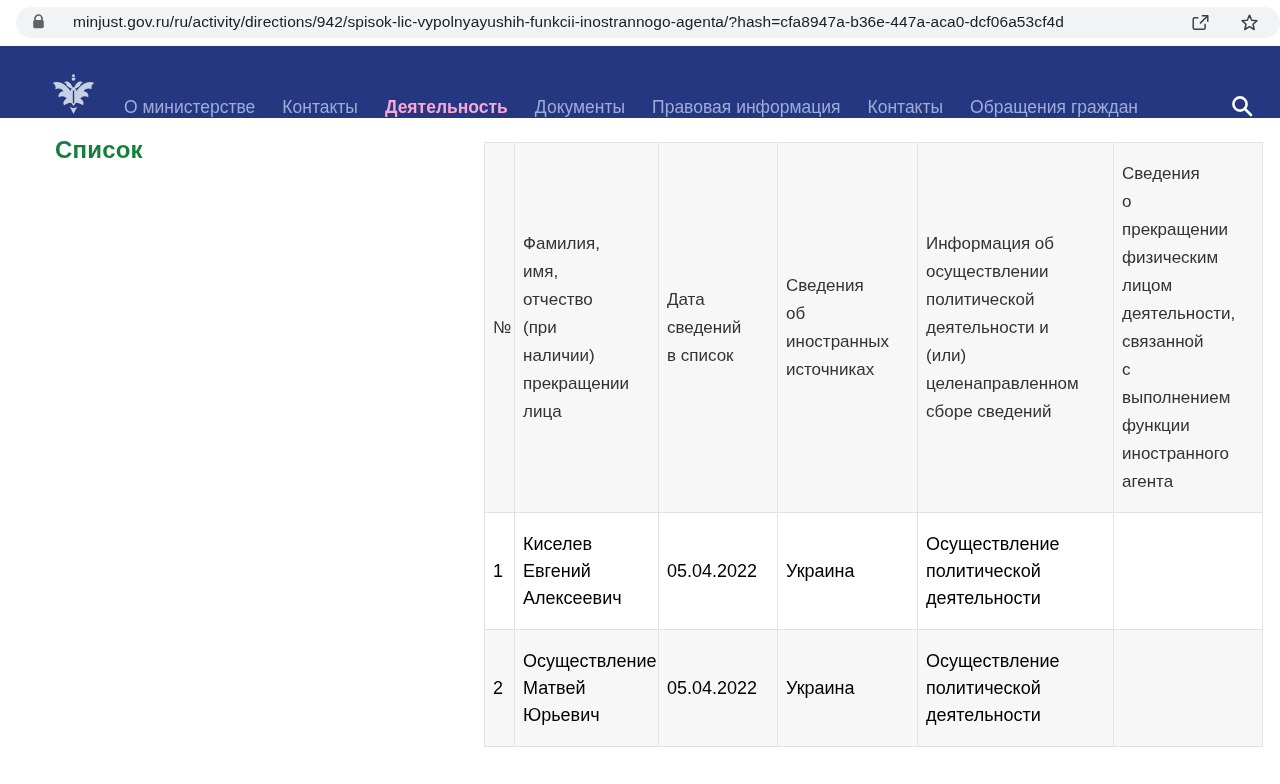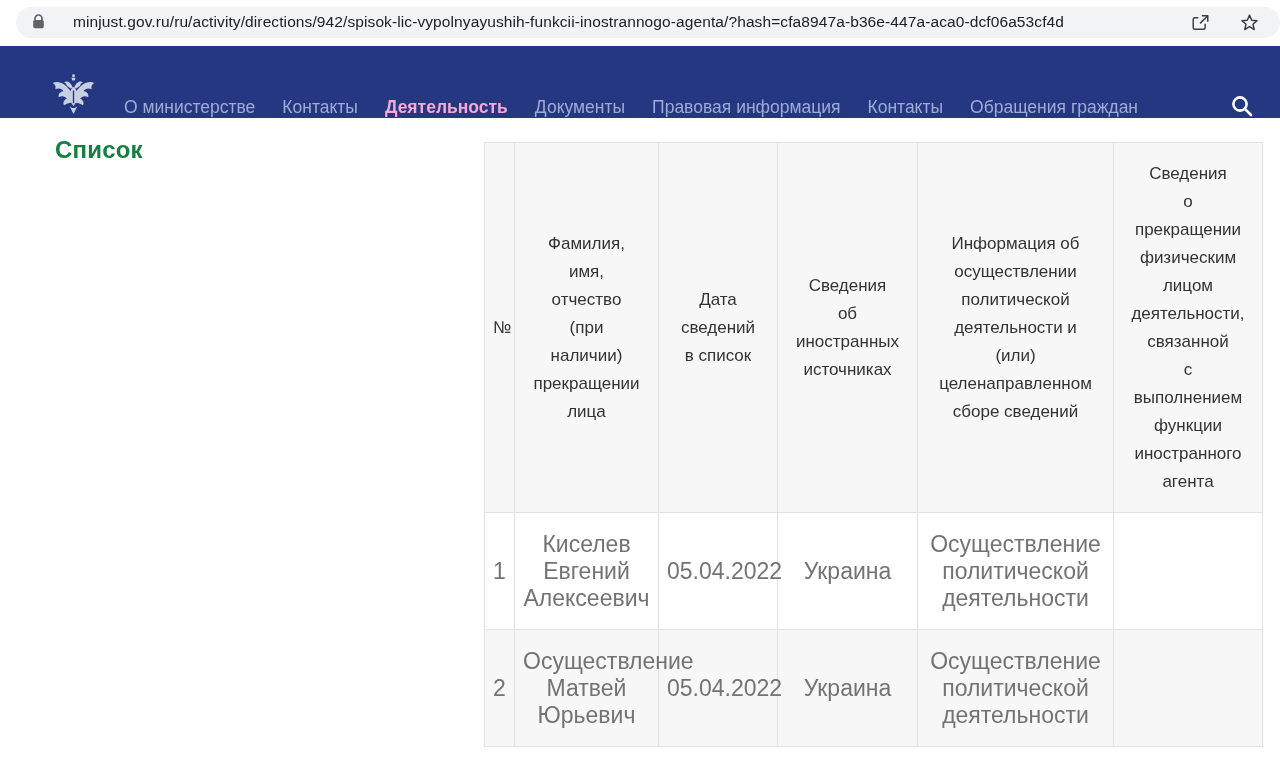--- a/index.html
+++ b/index.html
@@ -51,31 +51,31 @@
   h1.page-title {
     position:absolute; left:55px; top:18px; margin:0;
     font-size:24px; font-weight:700; color:#15803d; letter-spacing:0.2px;
   }
   table.agents {
     position:absolute; left:484px; top:24px; width:778px;
     border-collapse:collapse; table-layout:fixed;
   }
   .agents th, .agents td {
     border:1px solid #e2e2e5;
-    text-align:center; vertical-align:middle;
+    text-align:left; vertical-align:middle;
     white-space:pre-line;
     padding:6px 8px;
   }
   .agents th {
     background:#f7f7f8; color:#333333;
     font-weight:400; font-size:17px; line-height:28px;
     height:370px;
   }
   .agents td {
-    color:#737373; font-size:23px; line-height:27px;
+    color:#000000; font-size:18px; line-height:27px;
     height:117px; background:#ffffff;
   }
   .agents tbody tr:nth-child(even) td { background:#f7f7f8; }
 </style>
 </head>
 <body>
 
 <div class="chrome">
   <div class="addressbar">
     <span class="lock-wrap">

